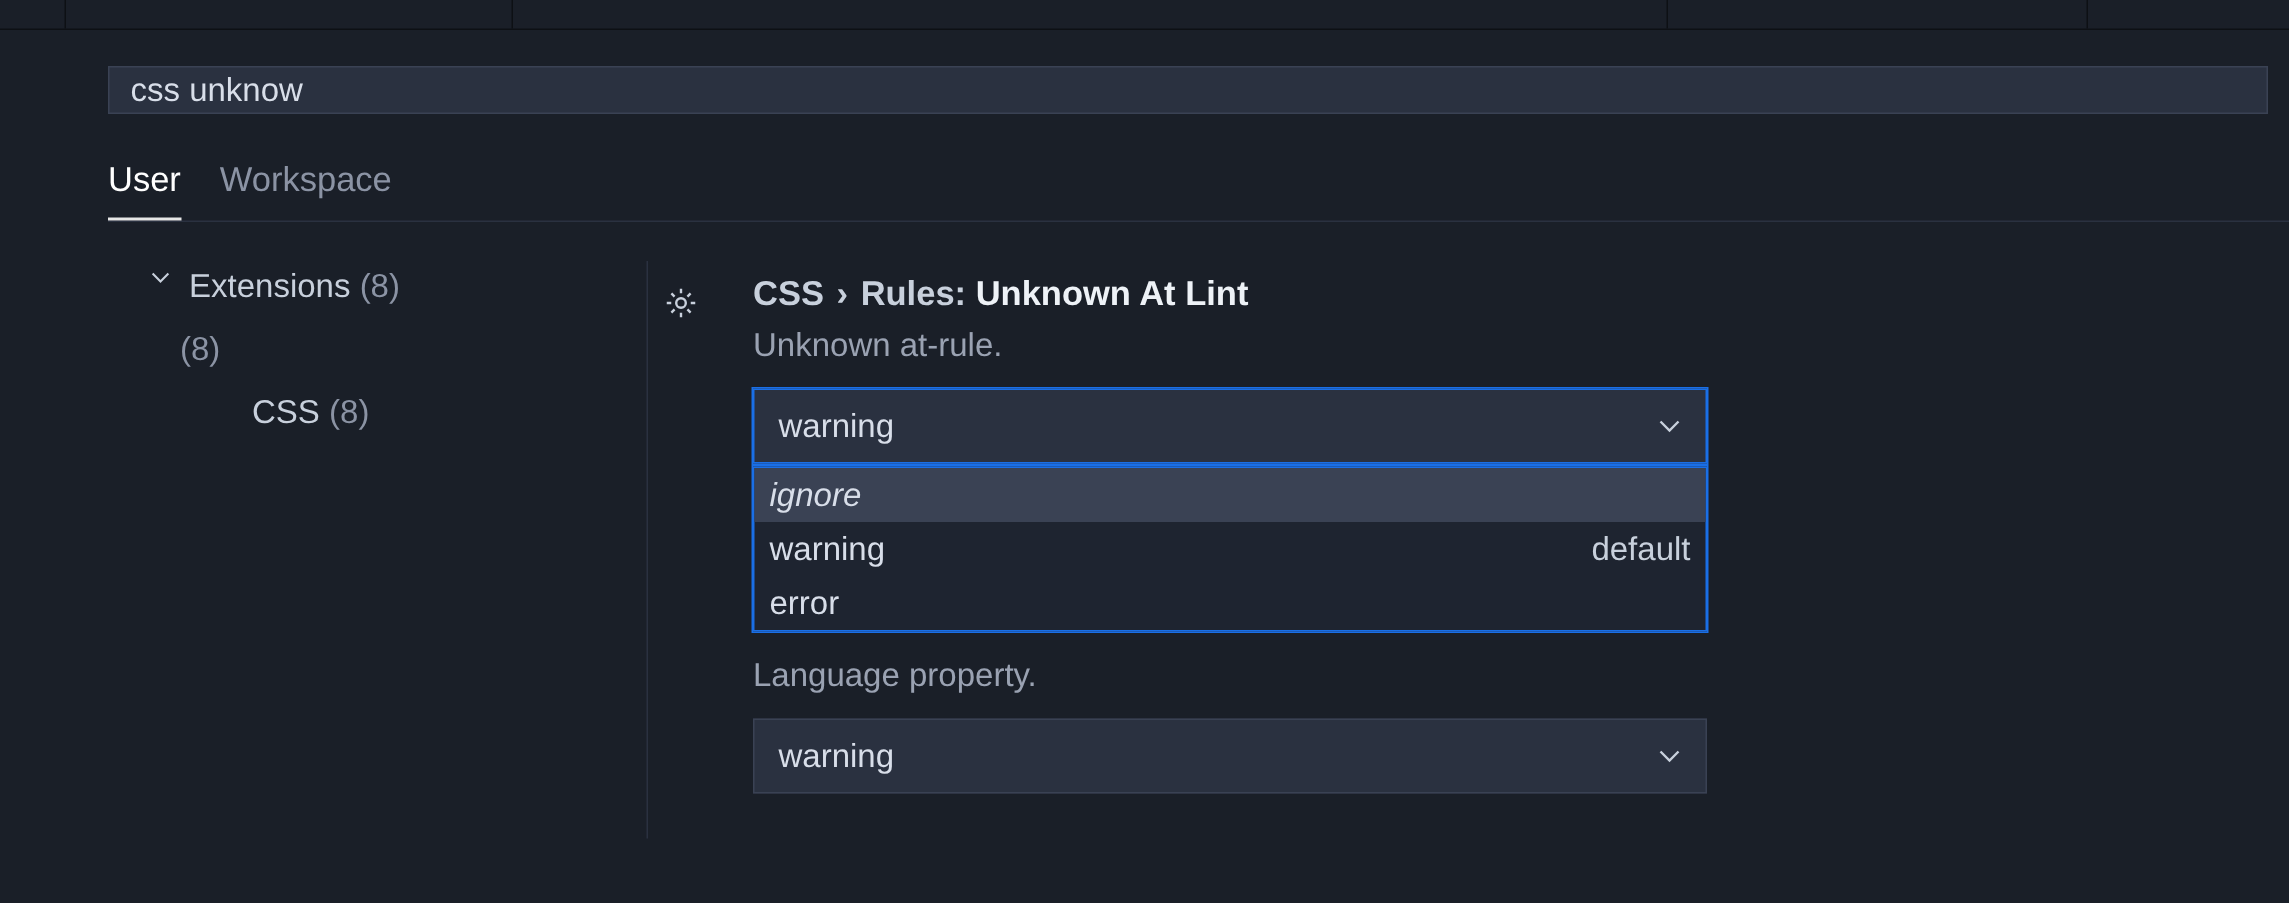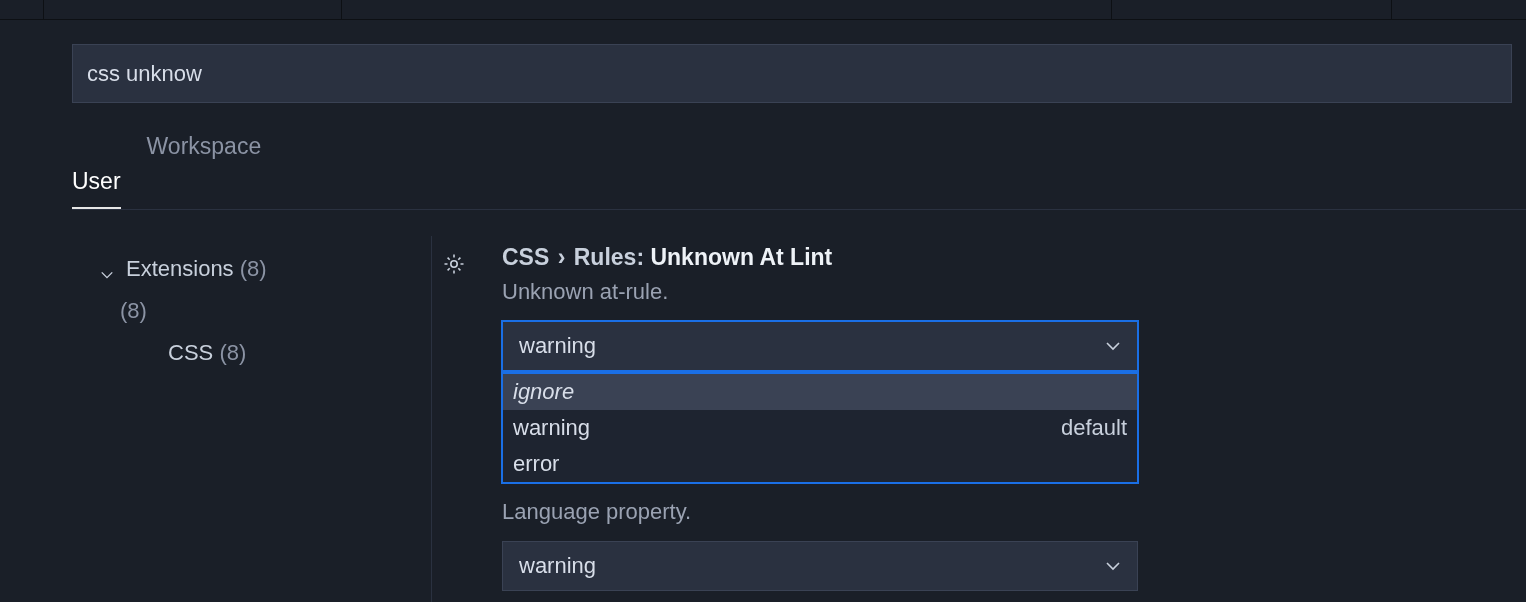--- a/index.html
+++ b/index.html
@@ -19,21 +19,21 @@
     display: flex;
   }
   .tabbar .tab-slot {
     border-right: 1px solid #0d1014;
   }
   .content-area {
     padding: 24px 0 0 72px;
   }
   .search-input {
     width: 1440px;
-    height: 59px;
+    height: 32px;
     background: #2a3140;
     border: 1px solid #3a4254;
     color: #d8dee9;
     font-size: 22px;
     padding: 0 14px;
     outline: none;
   }
   .scope-tabs {
     margin-top: 30px;
     display: flex;
@@ -43,34 +43,33 @@
   }
   .scope-tab {
     padding: 0 0 12px 0;
     color: #8b93a4;
     font-size: 23px;
     cursor: pointer;
   }
   .scope-tab.active {
     color: #ffffff;
     border-bottom: 2px solid #e6e6e6;
-    margin-top: 35px;
   }
   .panels {
     display: flex;
     margin-top: 26px;
   }
   .tree-panel {
     width: 360px;
     border-right: 1px solid #2a3140;
     padding-top: 4px;
   }
   .tree-row {
     display: flex;
-    align-items: flex-end;
+    align-items: flex-start;
     height: 42px;
     font-size: 22px;
     color: #c8d0dc;
     cursor: pointer;
     white-space: nowrap;
   }
   .tree-row .chev {
     width: 20px;
     text-align: center;
     color: #c8d0dc;

